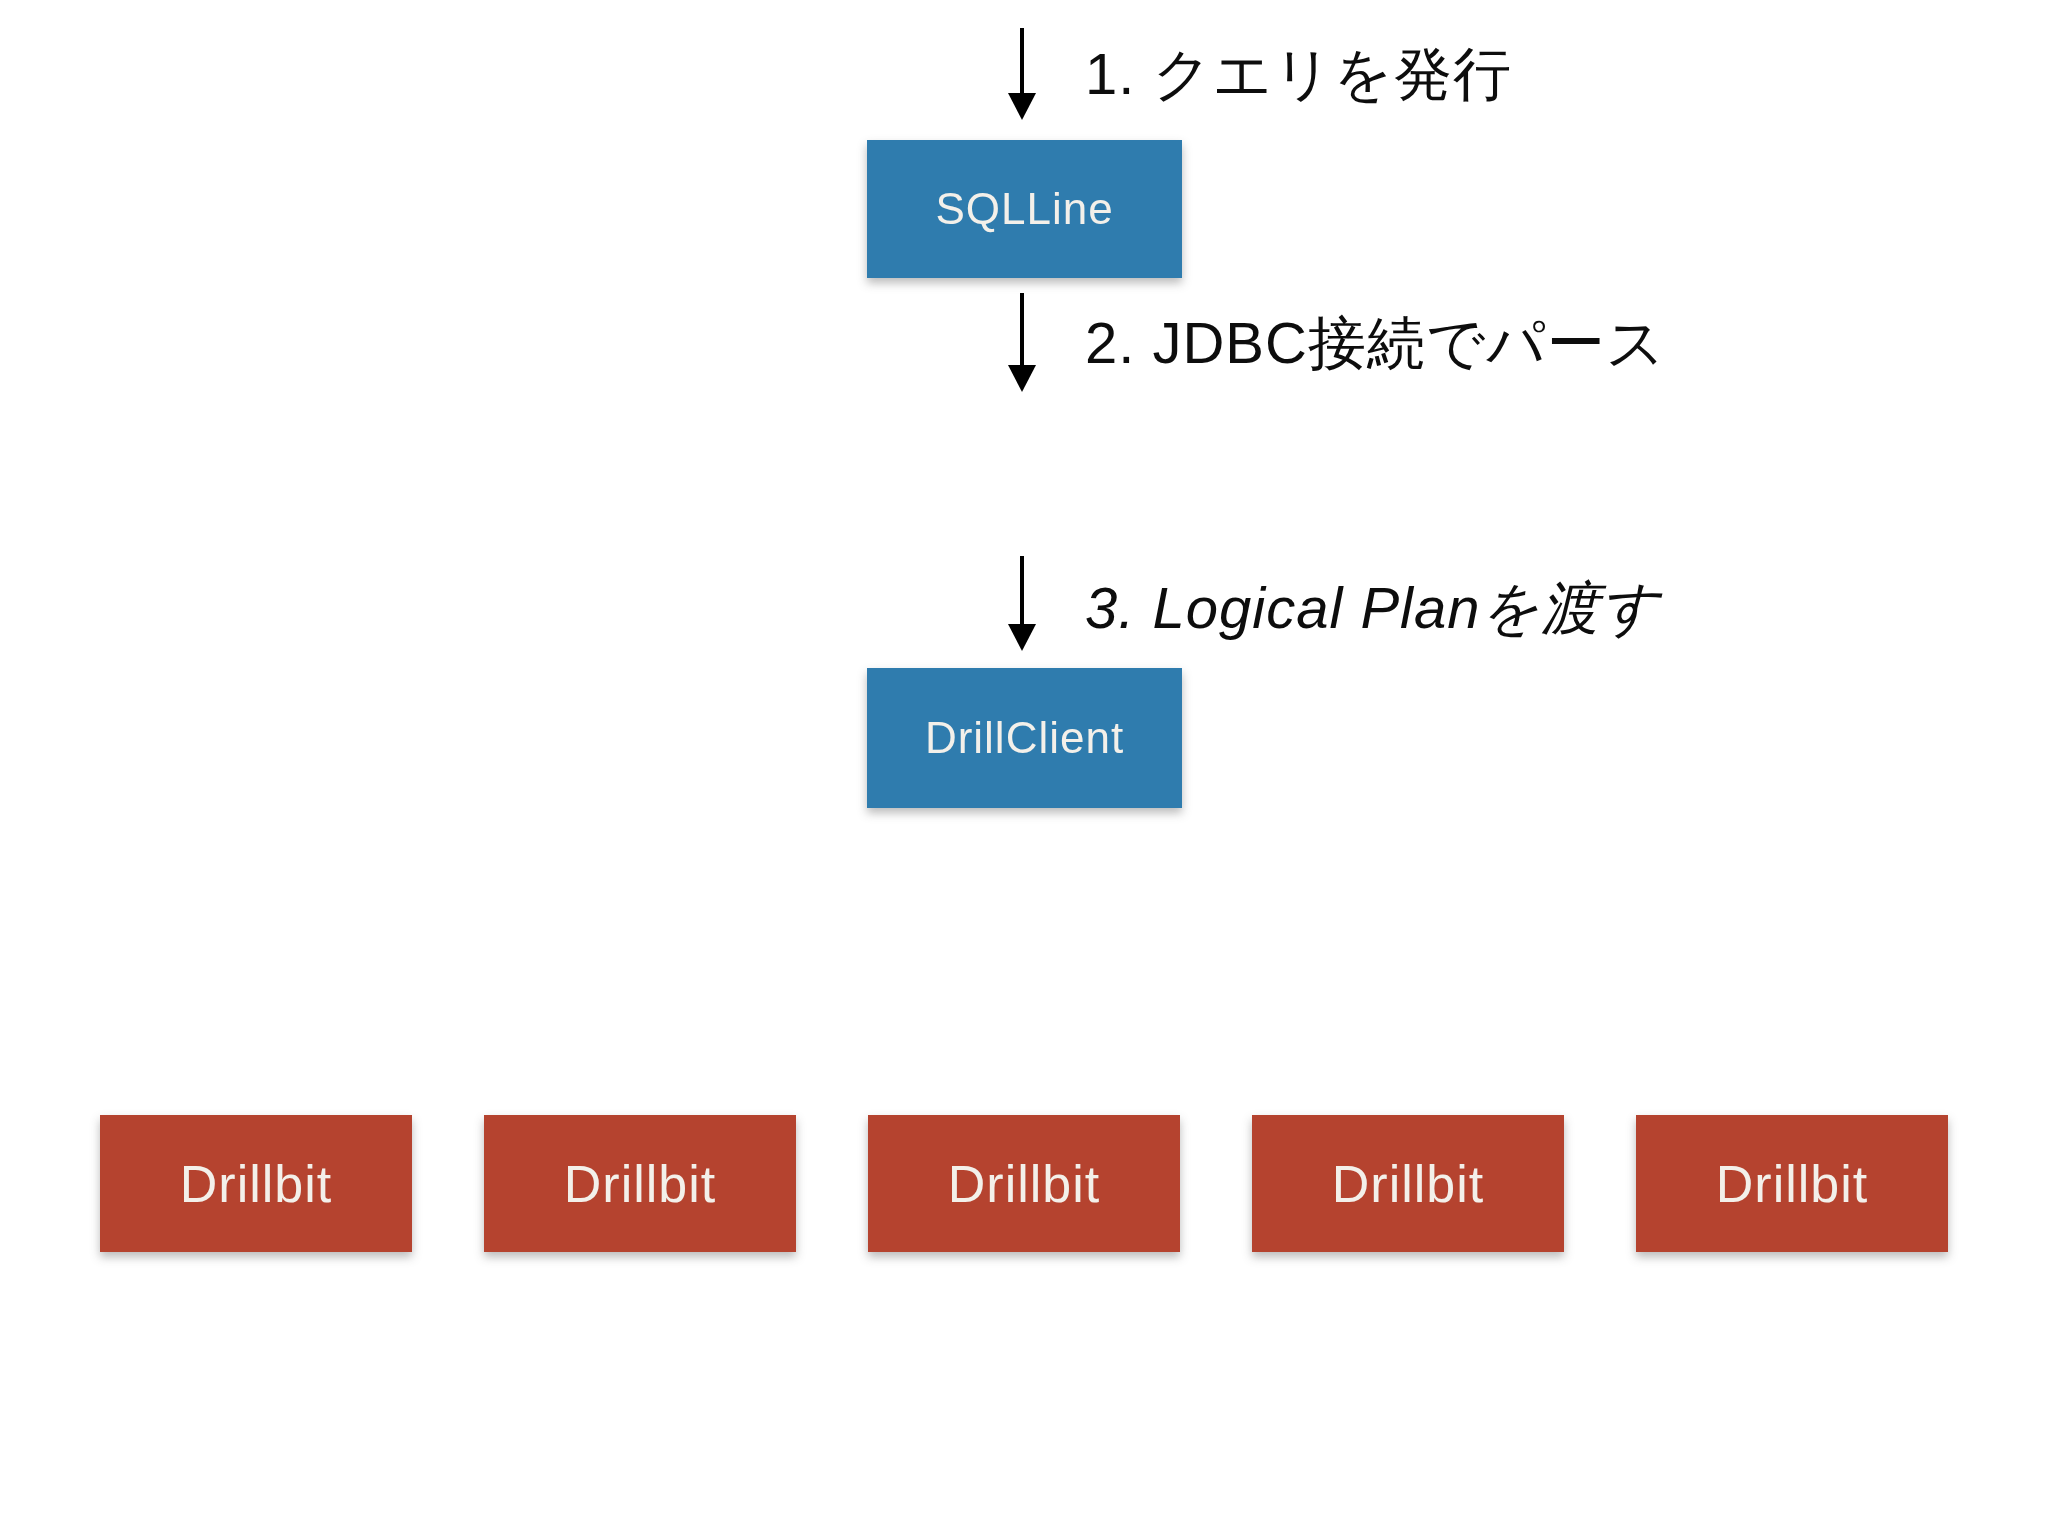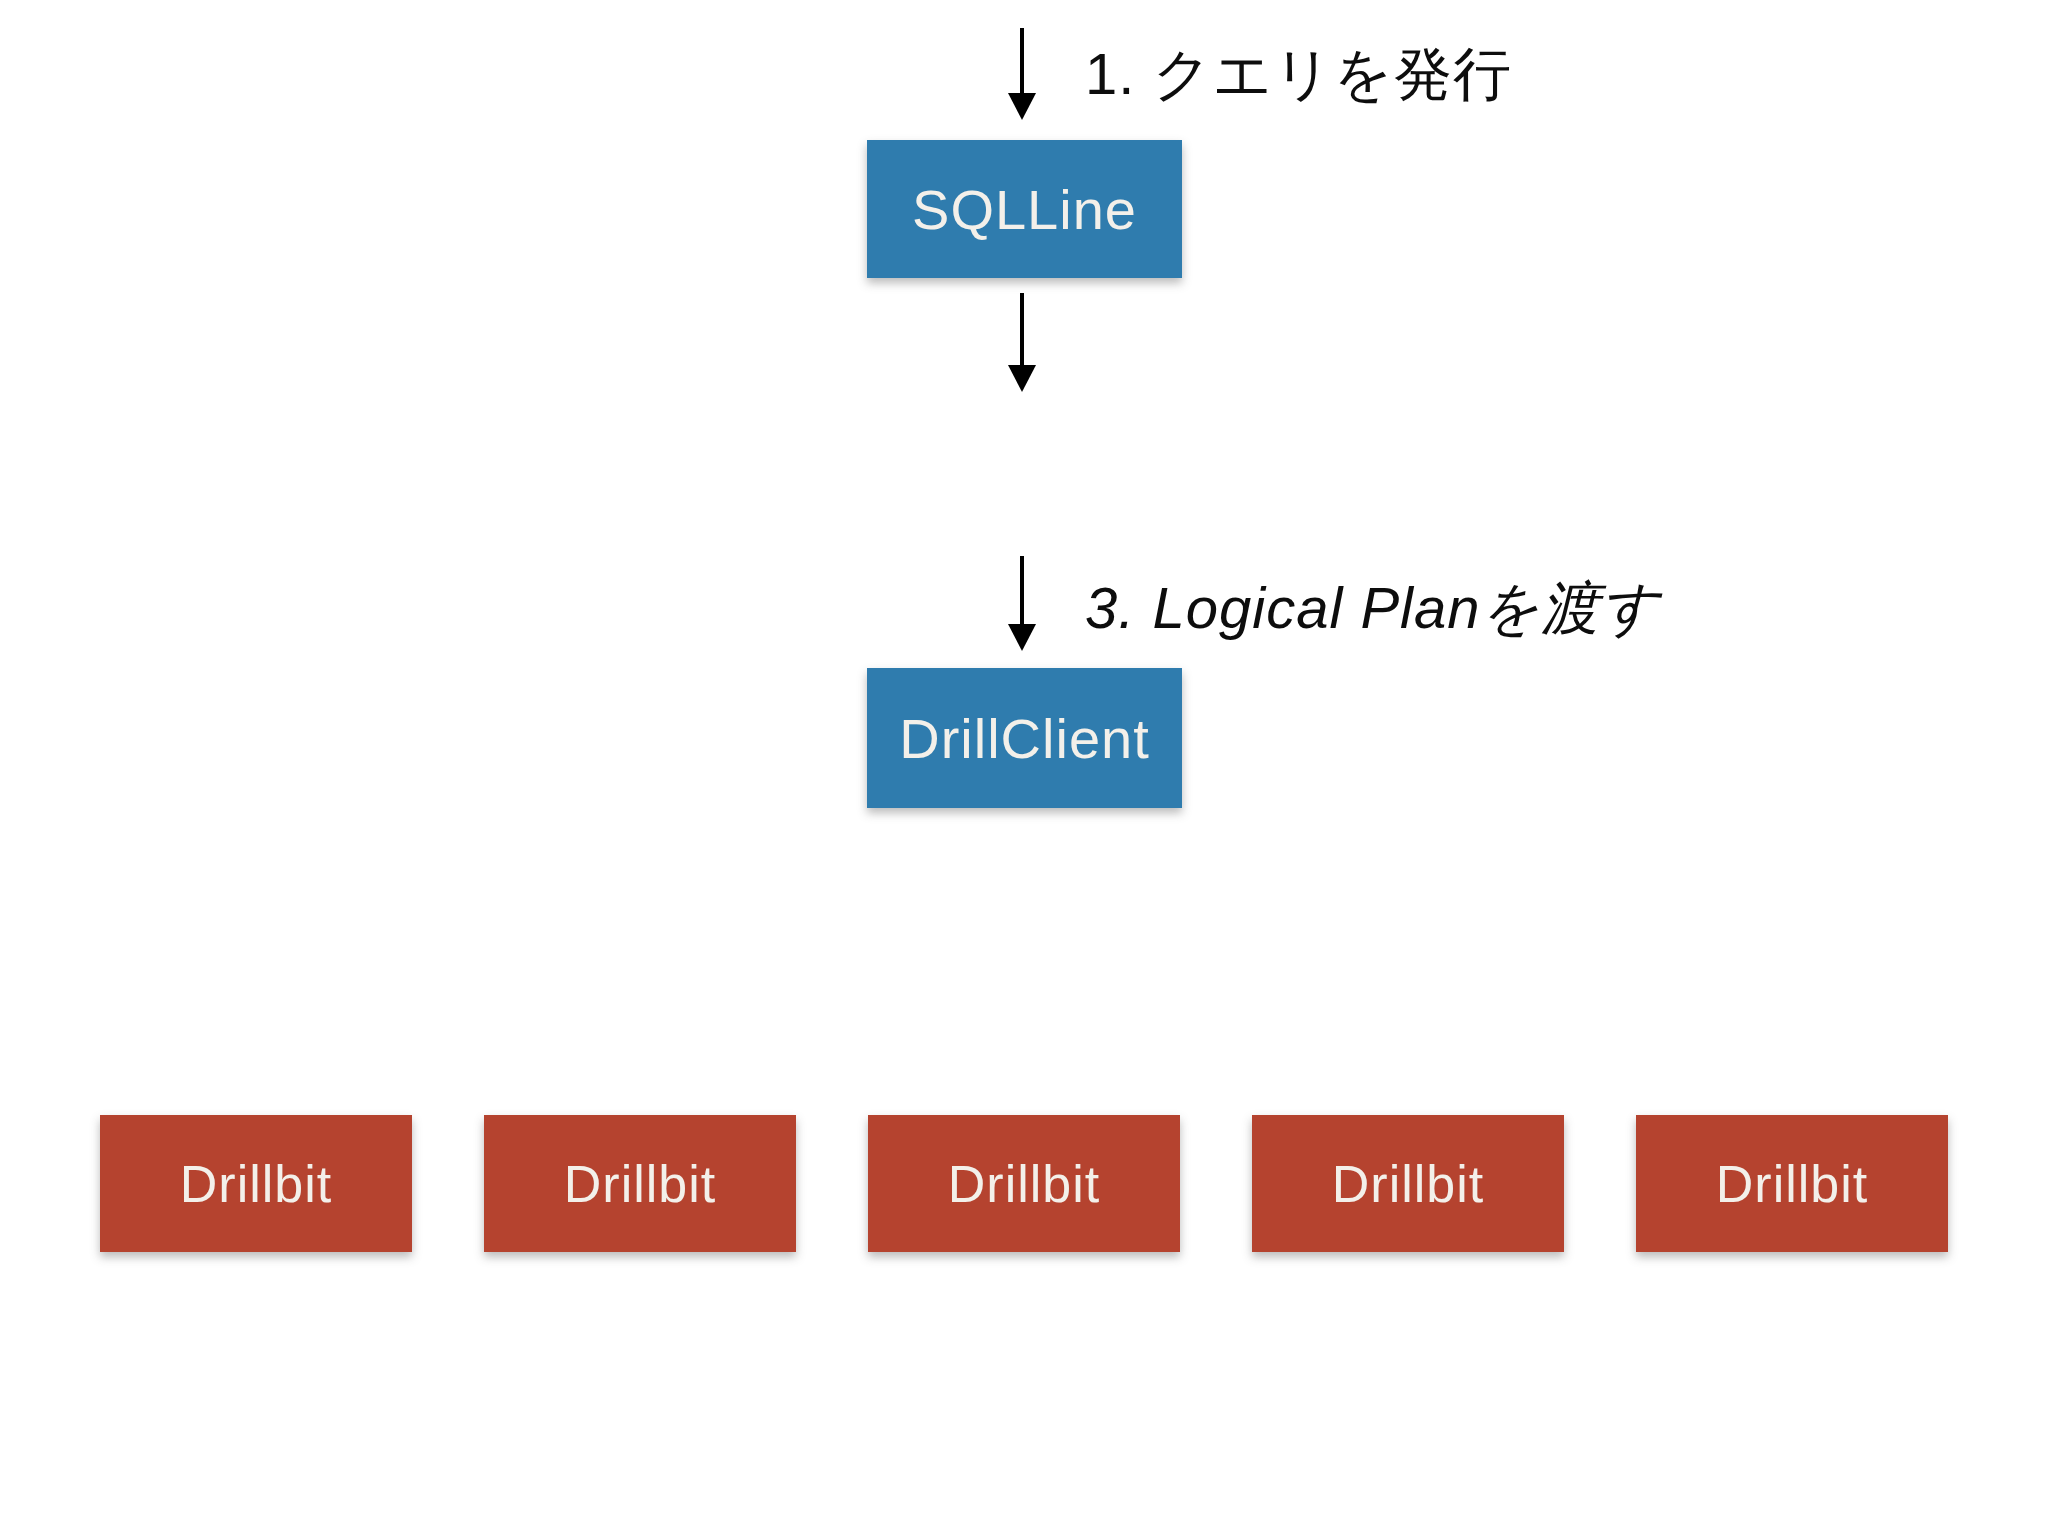--- a/index.html
+++ b/index.html
@@ -68,21 +68,21 @@
   
   .node {
     position: absolute;
     left: 867px;
     width: 315px;
     background: var(--client-box);
     color: var(--box-text);
     display: flex;
     align-items: center;
     justify-content: center;
-    font-size: 56px;
+    font-size: 44px;
     font-weight: 300;
     letter-spacing: 1px;
     box-shadow: 0 5px 9px rgba(60, 60, 60, 0.35);
   }
   #node-sqlline     { top: 140px; height: 138px; }
   #node-optiq       { top: 395px; height: 148px; }
   #node-drillclient { top: 668px; height: 140px; }
 
   
   .drillbit {
@@ -115,20 +115,21 @@
     <div class="shaft"></div>
     <div class="head"></div>
   </div>
   <div class="step-label" id="label-1">1. クエリを発行</div>
   <div class="node" id="node-sqlline">SQLLine</div>
 
   <div class="arrow" id="arrow-2">
     <div class="shaft"></div>
     <div class="head"></div>
   </div>
+  <div class="step-label" id="label-2">2. JDBC接続でパース</div>
 
   <div class="arrow" id="arrow-3">
     <div class="shaft"></div>
     <div class="head"></div>
   </div>
   <div class="step-label" id="label-3">3. Logical Planを渡す</div>
   <div class="node" id="node-drillclient">DrillClient</div>
 
   <div class="drillbit" id="drillbit-0">Drillbit</div>
   <div class="drillbit" id="drillbit-1">Drillbit</div>

